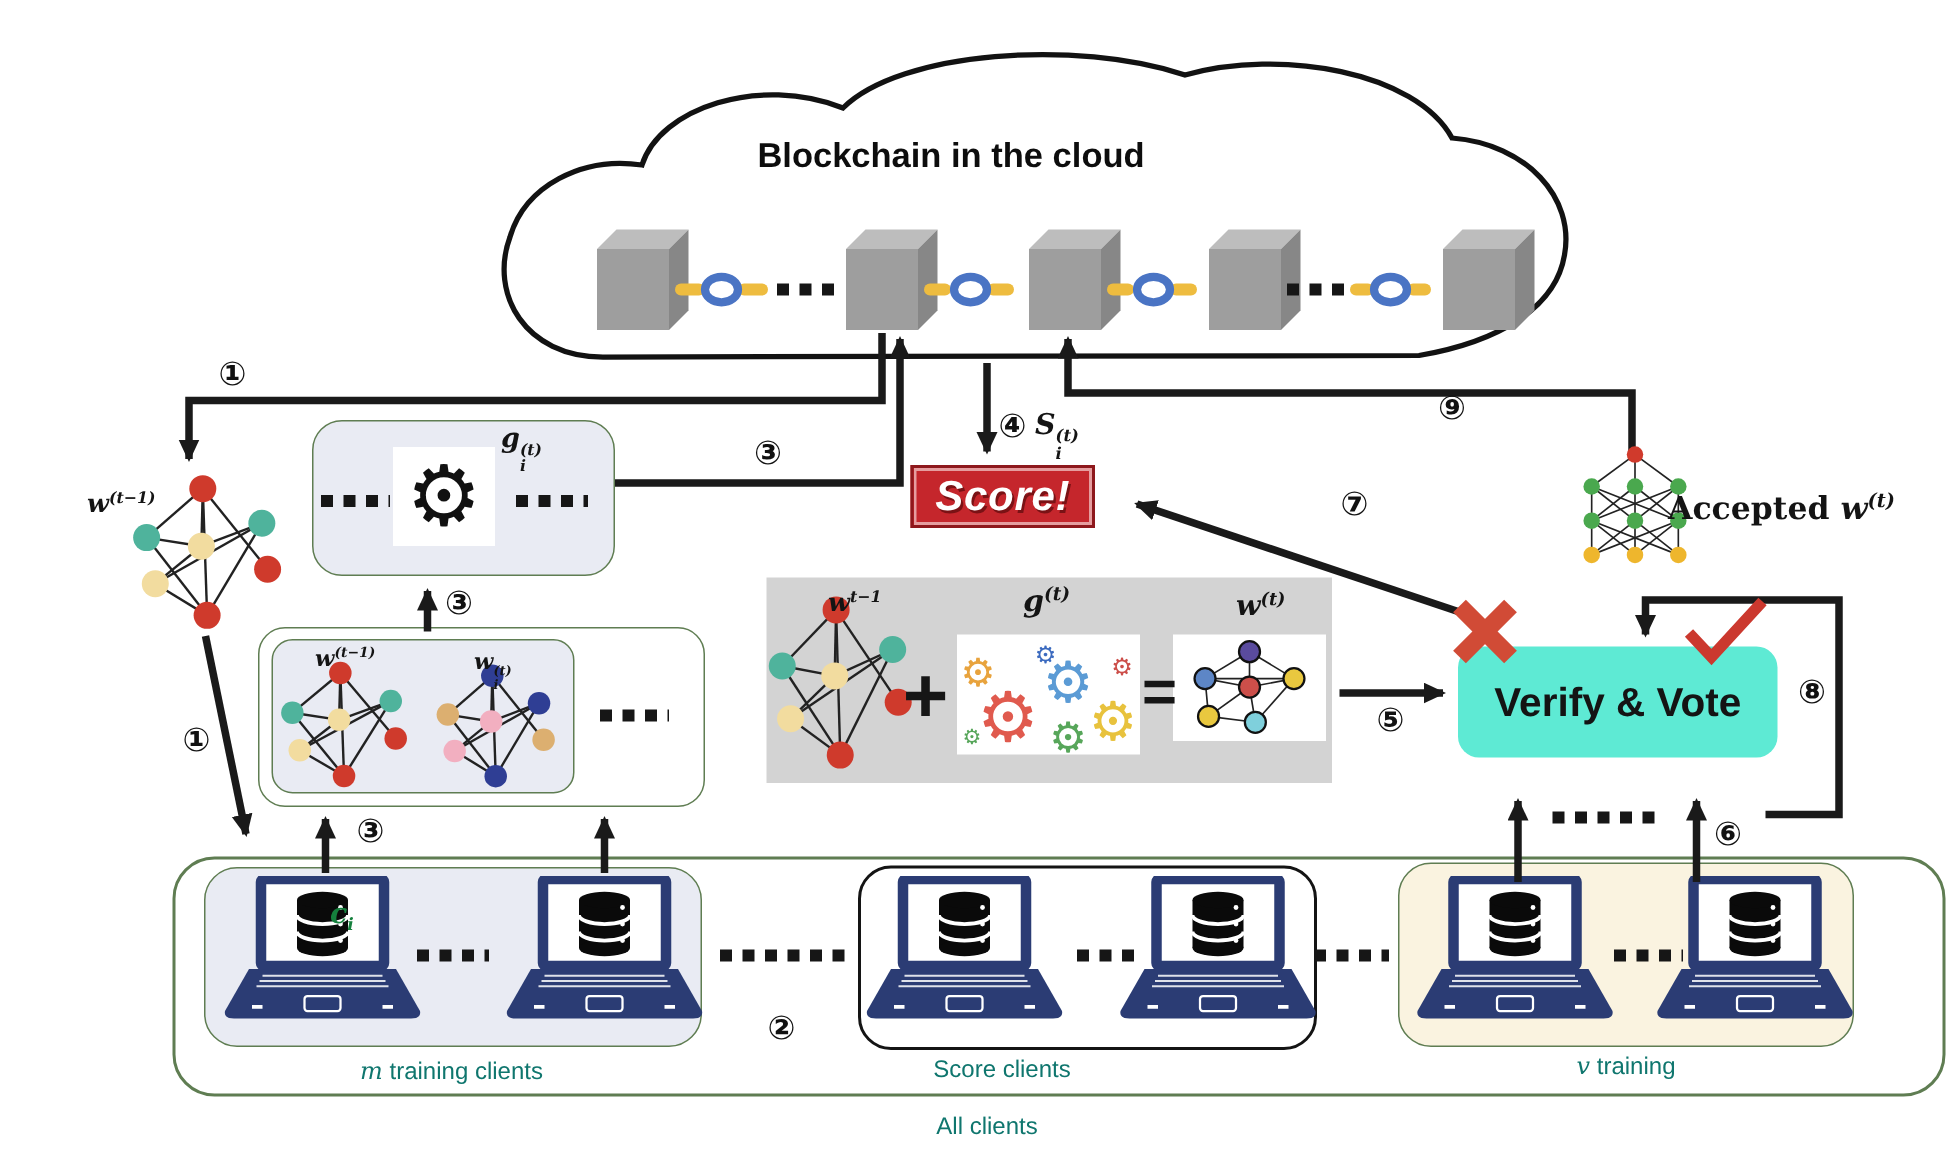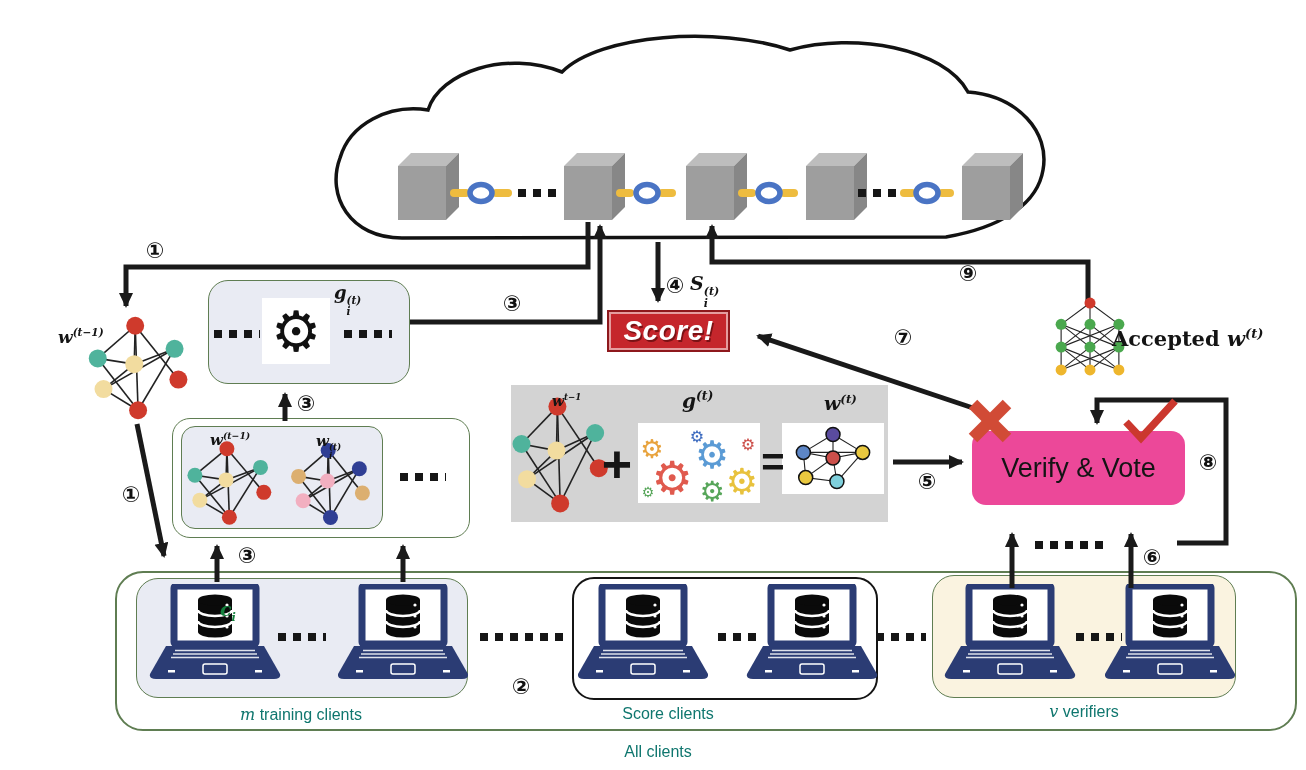--- a/index.html
+++ b/index.html
@@ -6,22 +6,22 @@
   #canvas{position:relative;width:1306px;height:770px;background:#fff;overflow:hidden;
           font-family:"Liberation Sans",sans-serif;color:#161616;}
   .layer{position:absolute;left:0;top:0;width:1306px;height:770px;}
   
   .box{position:absolute;box-sizing:border-box;}
   .gear-box{background:#e9ebf3;border:1.5px solid #5f7d52;border-radius:20px;}
   .white-patch{background:#fff;}
   .wbox-outer{background:#fff;border:1.5px solid #5f7d52;border-radius:18px;}
   .wbox-inner{background:#e9ebf3;border:1.2px solid #5f7d52;border-radius:14px;}
   .gray-box{background:#d3d3d3;}
-  .verify-box{background:#ec4899;border-radius:14px;display:flex;align-items:center;justify-content:center;
-              font-weight:normal;font-size:27px;color:#141414;}
+  .verify-box{background:#5eead4;border-radius:14px;display:flex;align-items:center;justify-content:center;
+              font-weight:bold;font-size:27px;color:#141414;}
   .all-box{border:2px solid #5f7d52;border-radius:28px;background:#fff;}
   .train-box{background:#e9ebf3;border:1.5px solid #5f7d52;border-radius:22px;}
   .idle-box{background:#fff;border:2.5px solid #141414;border-radius:22px;}
   .verif-box{background:#faf3e0;border:1.5px solid #5f7d52;border-radius:22px;}
   
   .lbl{position:absolute;white-space:nowrap;}
   .ctr{transform:translate(-50%,-50%);}
   .title{font-weight:bold;font-size:23px;color:#0d0d0d;}
   .step{font-family:"DejaVu Sans",sans-serif;font-size:22px;font-weight:bold;color:#111;}
   .math{font-family:"DejaVu Serif",serif;font-style:italic;font-weight:bold;color:#141414;}
@@ -395,20 +395,21 @@
         </g>
       </g>
     <g>
       <line x1="973" y1="404" x2="1007" y2="438" stroke="#d14b36" stroke-width="12"></line>
       <line x1="1007" y1="404" x2="973" y2="438" stroke="#d14b36" stroke-width="12"></line>
     </g>
     <polyline points="1126,422 1141,438 1175,401" fill="none" stroke="#cb382e" stroke-width="7.5"></polyline>
   </svg>
 
   <div class="layer">
+    <span class="lbl ctr title" style="left:634px;top:104px">Blockchain in the cloud</span>
 
     <span class="lbl ctr step" style="left:155px;top:250px">①</span>
     <span class="lbl ctr step" style="left:131px;top:494px">①</span>
     <span class="lbl ctr step" style="left:521px;top:686px">②</span>
     <span class="lbl ctr step" style="left:247px;top:555px">③</span>
     <span class="lbl ctr step" style="left:306px;top:403px">③</span>
     <span class="lbl ctr step" style="left:512px;top:303px">③</span>
     <span class="lbl ctr step" style="left:675px;top:285px">④</span>
     <span class="lbl ctr step" style="left:927px;top:481px">⑤</span>
     <span class="lbl ctr step" style="left:1152px;top:557px">⑥</span>
@@ -423,21 +424,21 @@
         </span></span>
     <span class="lbl math" style="left:210px;top:430px;font-size:15px"><span>w</span><sup>(t−1)</sup></span>
     <span class="lbl math" style="left:316px;top:432px;font-size:15px"><span>w</span><span class="ss">
           <sup>(t)</sup>
           <sub>i</sub>
         </span></span>
     <span class="lbl math" style="left:690px;top:272px;font-size:19px"><span>S</span><span class="ss">
           <sup>(t)</sup>
           <sub>i</sub>
         </span></span>
-    <span class="lbl math" style="left:552px;top:392px;font-size:14px"><span>w</span><sup>t−1</sup></span>
+    <span class="lbl math" style="left:552px;top:392px;font-size:17px"><span>w</span><sup>t−1</sup></span>
     <span class="lbl math" style="left:682px;top:388px;font-size:20px"><span>g</span><sup>(t)</sup></span>
     <span class="lbl math" style="left:824px;top:392px;font-size:19px"><span>w</span><sup>(t)</sup></span>
     <span class="lbl ctr" style="left:617px;top:464px;font-size:52px;font-weight:bold">+</span>
     <span class="lbl ctr" style="left:773px;top:462px;font-size:40px;font-weight:bold">=</span>
     <span class="lbl math" style="left:1112px;top:326px;font-size:21px;font-style:normal"><span>Accepted </span><i>w</i><sup>(t)</sup></span>
     <span class="lbl math ci" style="left:220px;top:598px;font-size:19px"><span>c</span><sub style="font-size:.6em">i</sub></span>
 
     <div class="box score-badge" style="left:607px;top:310px;width:123px;height:42px">
       <span class="score-txt">Score!</span>
     </div>
@@ -448,16 +449,16 @@
     <span class="lbl gear" style="left:672px;top:478px;font-size:46px;color:#e05a4e">⚙</span>
     <span class="lbl gear" style="left:712px;top:455px;font-size:38px;color:#5b9bd5">⚙</span>
     <span class="lbl gear" style="left:712px;top:492px;font-size:28px;color:#57a65a">⚙</span>
     <span class="lbl gear" style="left:742px;top:482px;font-size:36px;color:#e8c23d">⚙</span>
     <span class="lbl gear" style="left:697px;top:437px;font-size:16px;color:#3b6abf">⚙</span>
     <span class="lbl gear" style="left:748px;top:445px;font-size:16px;color:#cc4f4a">⚙</span>
     <span class="lbl gear" style="left:648px;top:492px;font-size:14px;color:#57a65a">⚙</span>
 
     <span class="lbl ctr glabel" style="left:301px;top:714px"><i class="mv">m</i><span> training clients</span></span>
     <span class="lbl ctr glabel" style="left:668px;top:714px">Score clients</span>
-    <span class="lbl ctr glabel" style="left:1084px;top:711px"><i class="mv">v</i><span> verifiers</span></span>
+    <span class="lbl ctr glabel" style="left:1084px;top:711px"><i class="mv">v</i><span> training</span></span>
     <span class="lbl ctr glabel" style="left:658px;top:752px">All clients</span>
   </div>
 </div>
 
 </body></html>

